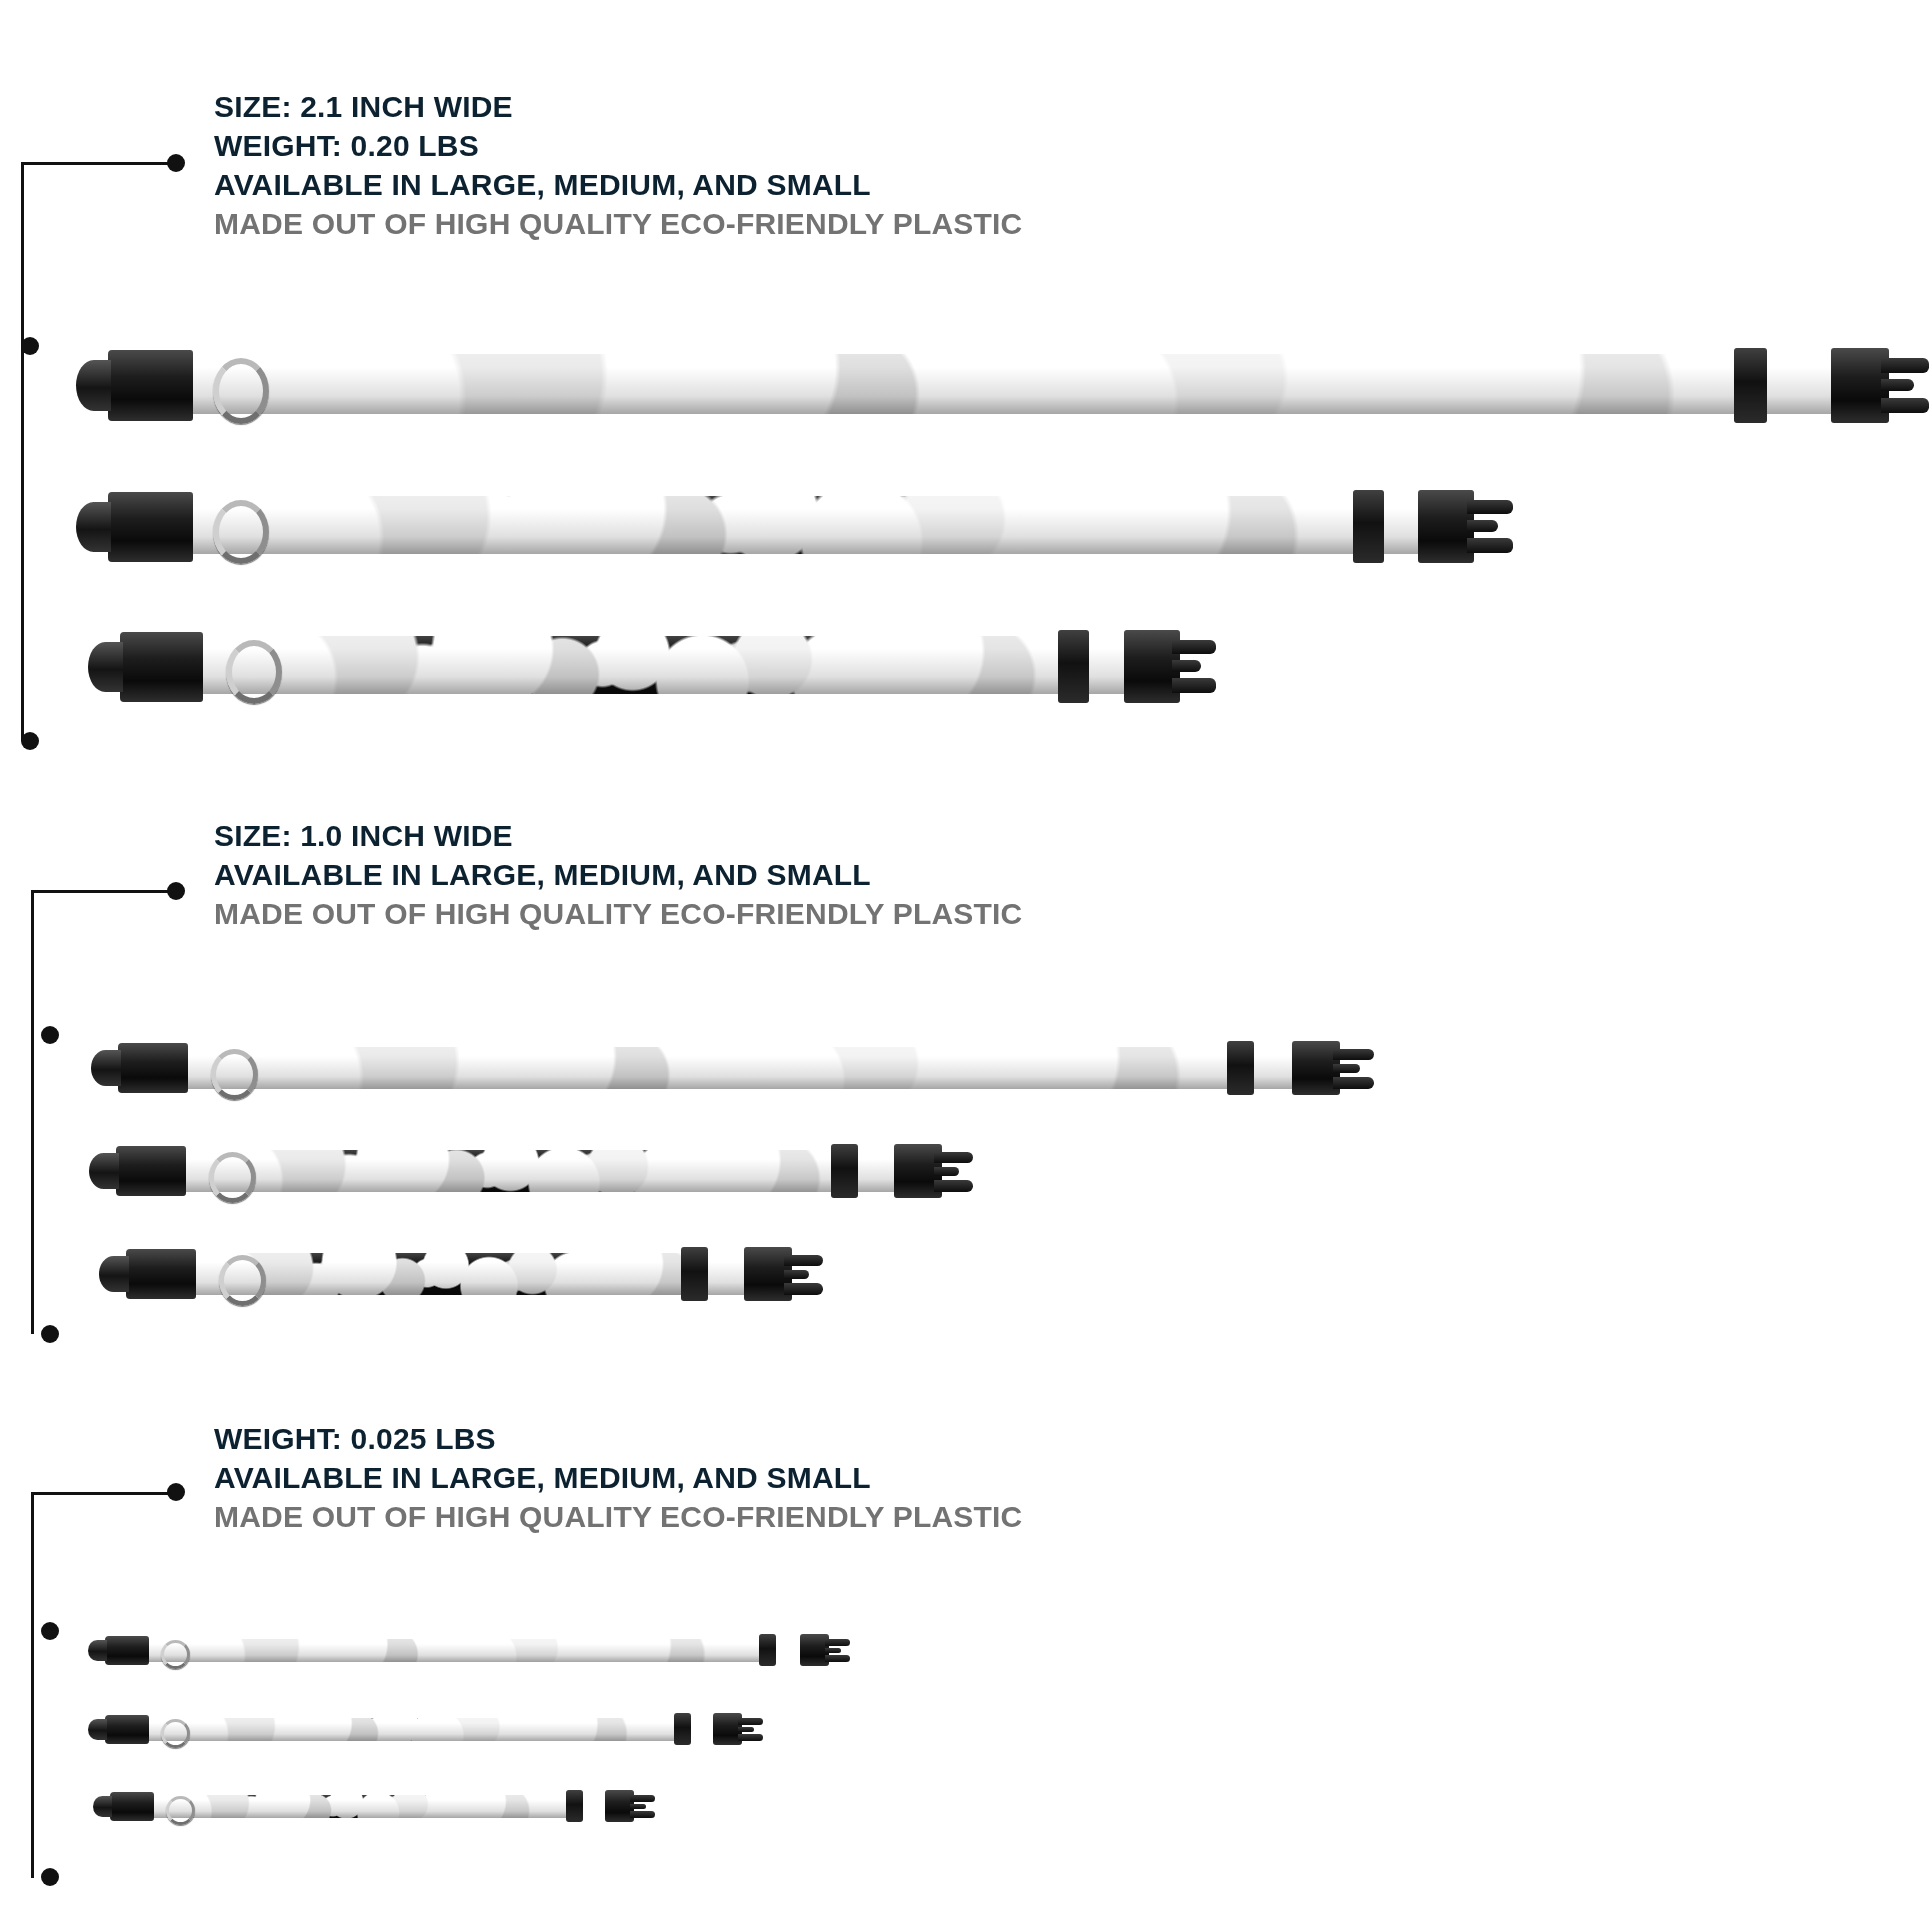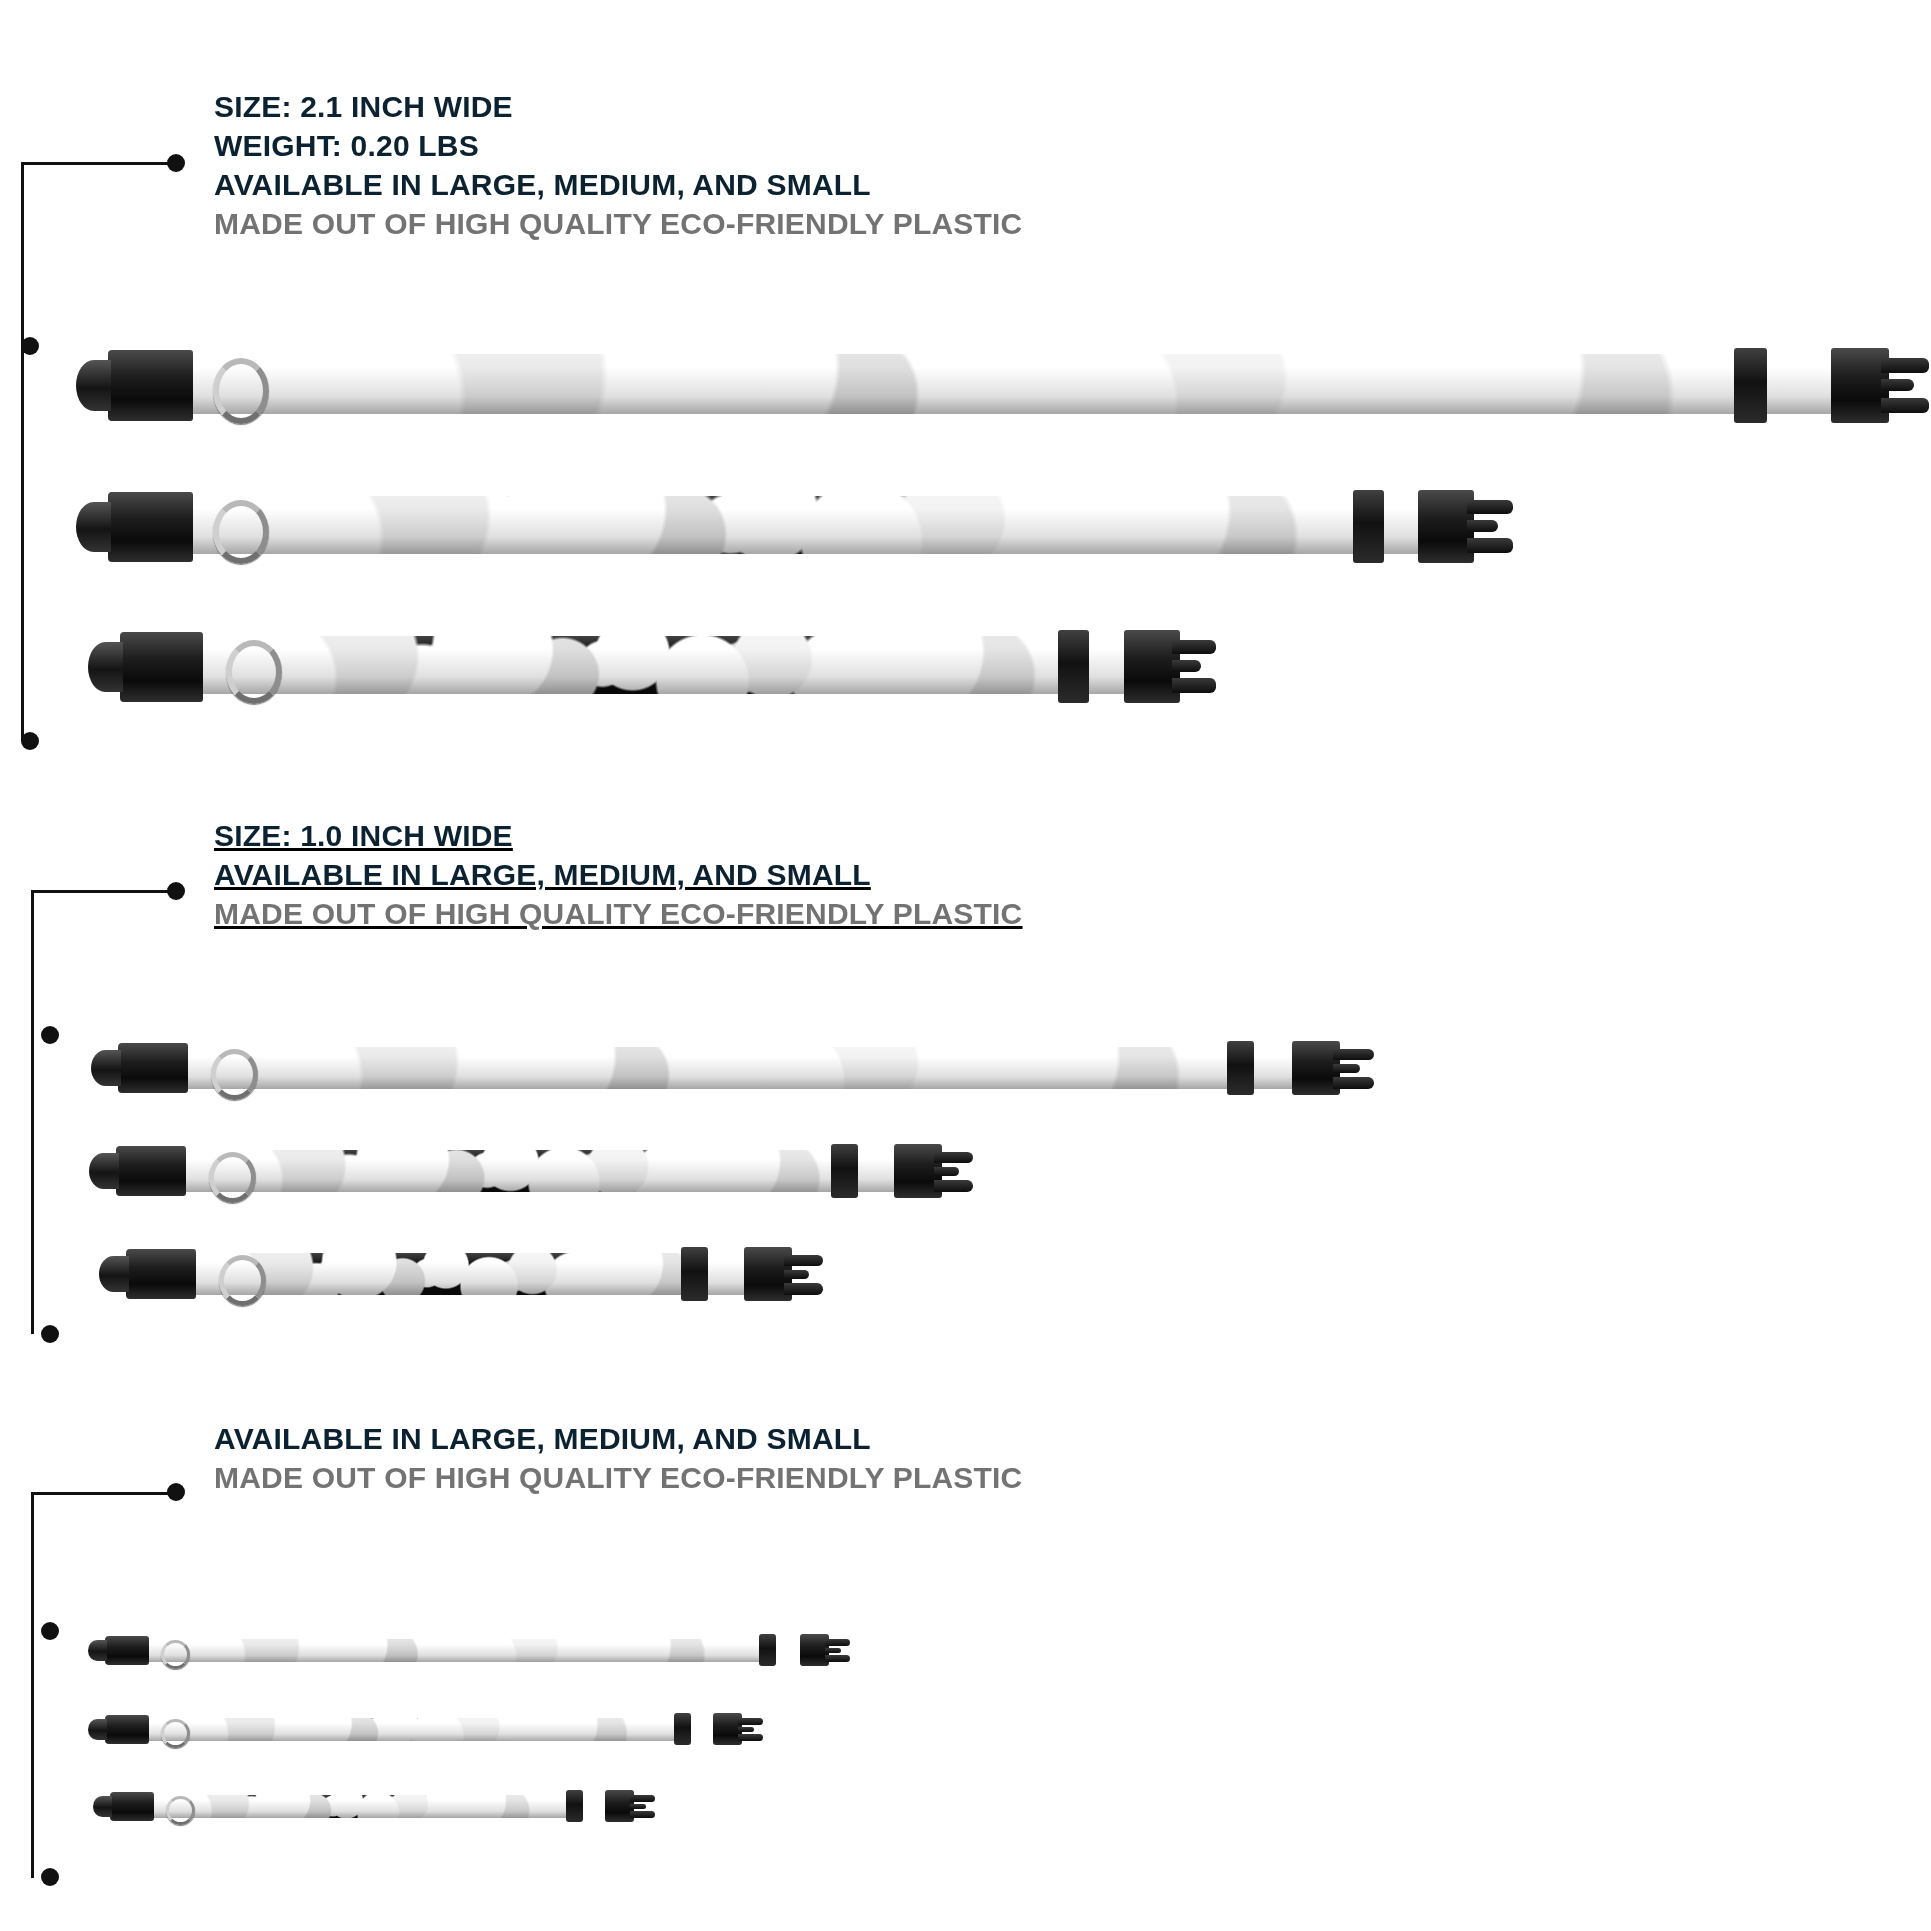--- a/index.html
+++ b/index.html
@@ -178,21 +178,21 @@
   <div class="strap" style="left:89px; top:7.7px; width:999px; height:58px;"></div>
   <div class="buckle buckle-male" style="left:66px; top:3.9px; width:83px; height:70px;"></div>
   <div class="dring" style="left:172px; top:11.6px; width:44px; height:52px; border-width:6.8px;"></div>
   <div class="slider" style="left:1004px; top:1.9px; width:31px; height:73px;"></div>
   <div class="buckle buckle-female" style="left:1070px; top:1.9px; width:56px; height:73px;"></div>
   <div class="prong" style="left:1118px; top:11.6px; width:44px; height:14.5px;"></div>
   <div class="prong" style="left:1118px; top:50px; width:44px; height:14.5px;"></div>
   <div class="prong" style="left:1118px; top:32px; width:29px; height:11.6px;"></div>
 </div>
 
-<div class="spec-group" style="top:816px;text-decoration:underline;">
+<div class="spec-group" style="top:816px;">
   <div class="spec-line spec-dark" style="font-size:30px;">SIZE: 1.0 INCH WIDE</div>
   <div class="spec-line spec-dark" style="font-size:30px;">AVAILABLE IN LARGE, MEDIUM, AND SMALL</div>
   <div class="spec-line spec-blue" style="font-size:30px;">MADE OUT OF HIGH QUALITY ECO-FRIENDLY PLASTIC</div>
 </div>
 
 <div class="leader leader-h" style="left:31px; top:890px; width:145px;"></div>
 <div class="leader leader-v" style="left:31px; top:890px; height:444px;"></div>
 <div class="dot" style="left:167px; top:882px;"></div>
 <div class="dot" style="left:41px; top:1026px;"></div>
 <div class="dot" style="left:41px; top:1325px;"></div>
@@ -224,20 +224,21 @@
   <div class="buckle buckle-male" style="left:58px; top:1.9px; width:70px; height:50px;"></div>
   <div class="dring" style="left:151px; top:7.7px; width:37px; height:41px; border-width:5.8px;"></div>
   <div class="slider" style="left:613px; top:0px; width:27px; height:54px;"></div>
   <div class="buckle buckle-female" style="left:676px; top:0px; width:48px; height:54px;"></div>
   <div class="prong" style="left:716px; top:7.7px; width:39px; height:11.6px;"></div>
   <div class="prong" style="left:716px; top:36px; width:39px; height:11.6px;"></div>
   <div class="prong" style="left:716px; top:23px; width:25px; height:8.7px;"></div>
 </div>
 
 <div class="spec-group" style="top:1419px;">
+  <div class="spec-line spec-dark" style="font-size:30px;">WEIGHT: 0.025 LBS</div>
   <div class="spec-line spec-dark" style="font-size:30px;">AVAILABLE IN LARGE, MEDIUM, AND SMALL</div>
   <div class="spec-line spec-blue" style="font-size:30px;">MADE OUT OF HIGH QUALITY ECO-FRIENDLY PLASTIC</div>
 </div>
 
 <div class="leader leader-h" style="left:31px; top:1492px; width:145px;"></div>
 <div class="leader leader-v" style="left:31px; top:1492px; height:386px;"></div>
 <div class="dot" style="left:167px; top:1483px;"></div>
 <div class="dot" style="left:41px; top:1622px;"></div>
 <div class="dot" style="left:41px; top:1868px;"></div>
 

